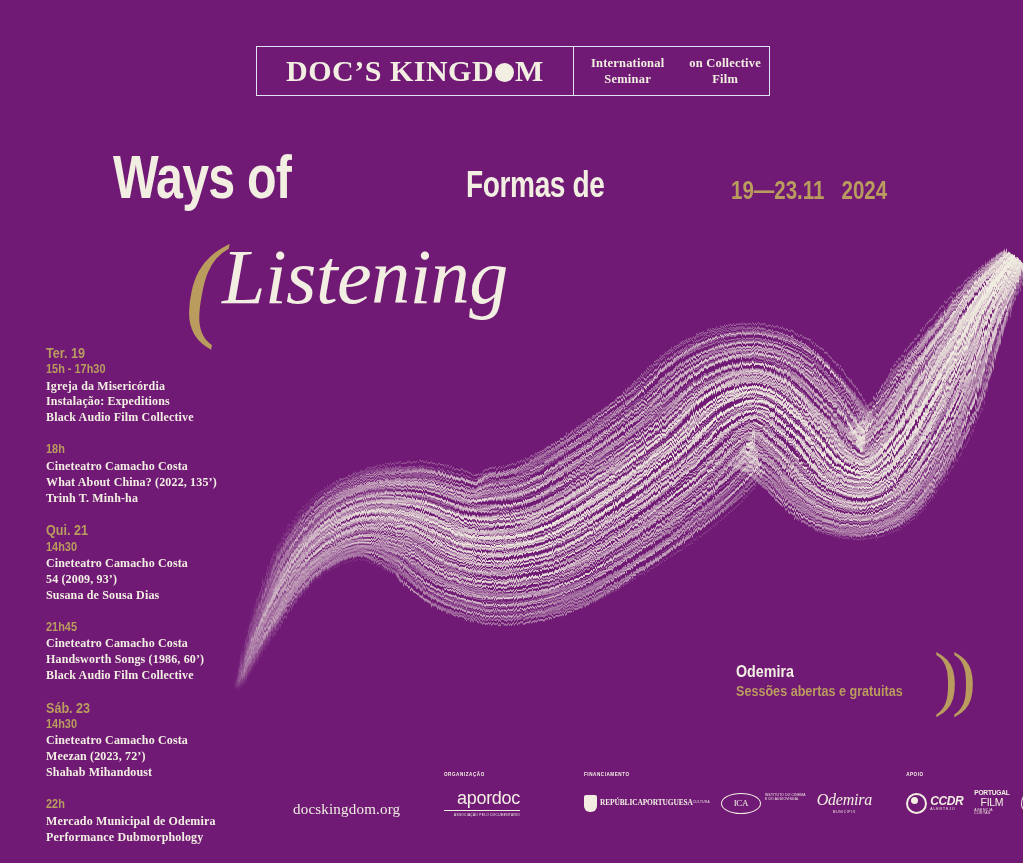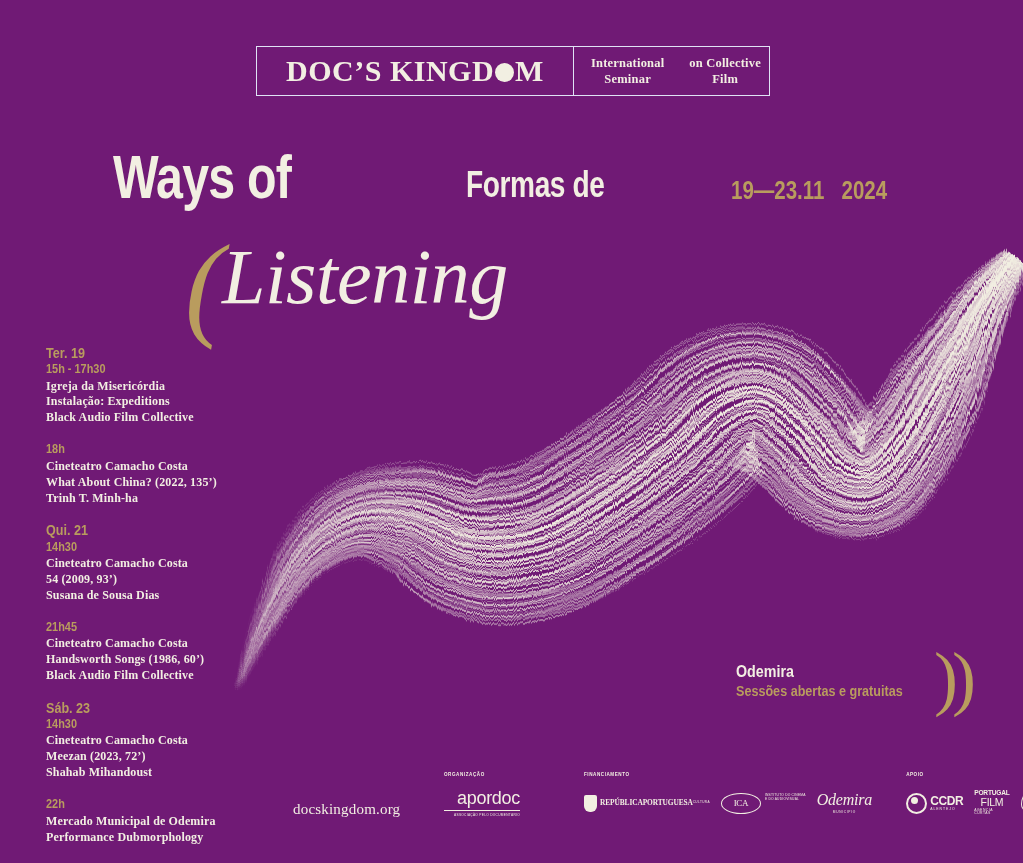--- a/index.html
+++ b/index.html
@@ -185,21 +185,21 @@
     width:17px;height:17px;border-radius:50%;border:2.4px solid #f2efe2;
     position:relative;
   }
   .lg-ccdr .ring:after{
     content:"";position:absolute;left:3px;top:2.4px;width:7px;height:7px;
     border-radius:50%;background:#f2efe2;
   }
   .lg-ccdr .txt{display:flex;flex-direction:column;line-height:1;}
   .lg-ccdr .txt b{
     font-family:"Liberation Sans",sans-serif;font-size:12px;
-    color:#f2efe2;letter-spacing:-.4px;
+    color:#f2efe2;letter-spacing:-.4px;font-style:italic;
   }
   .lg-ccdr .txt i{
     font-style:normal;font-family:"Liberation Sans",sans-serif;
     font-size:3.4px;color:#f2efe2;letter-spacing:1px;margin-top:1.5px;
   }
 
   .lg-pf{display:flex;flex-direction:column;align-items:center;line-height:1.02;}
   .lg-pf .a{font-family:"Liberation Sans",sans-serif;font-weight:bold;
     font-size:6.6px;color:#f2efe2;letter-spacing:-.2px;}
   .lg-pf .b{font-family:"Liberation Sans",sans-serif;font-weight:normal;

